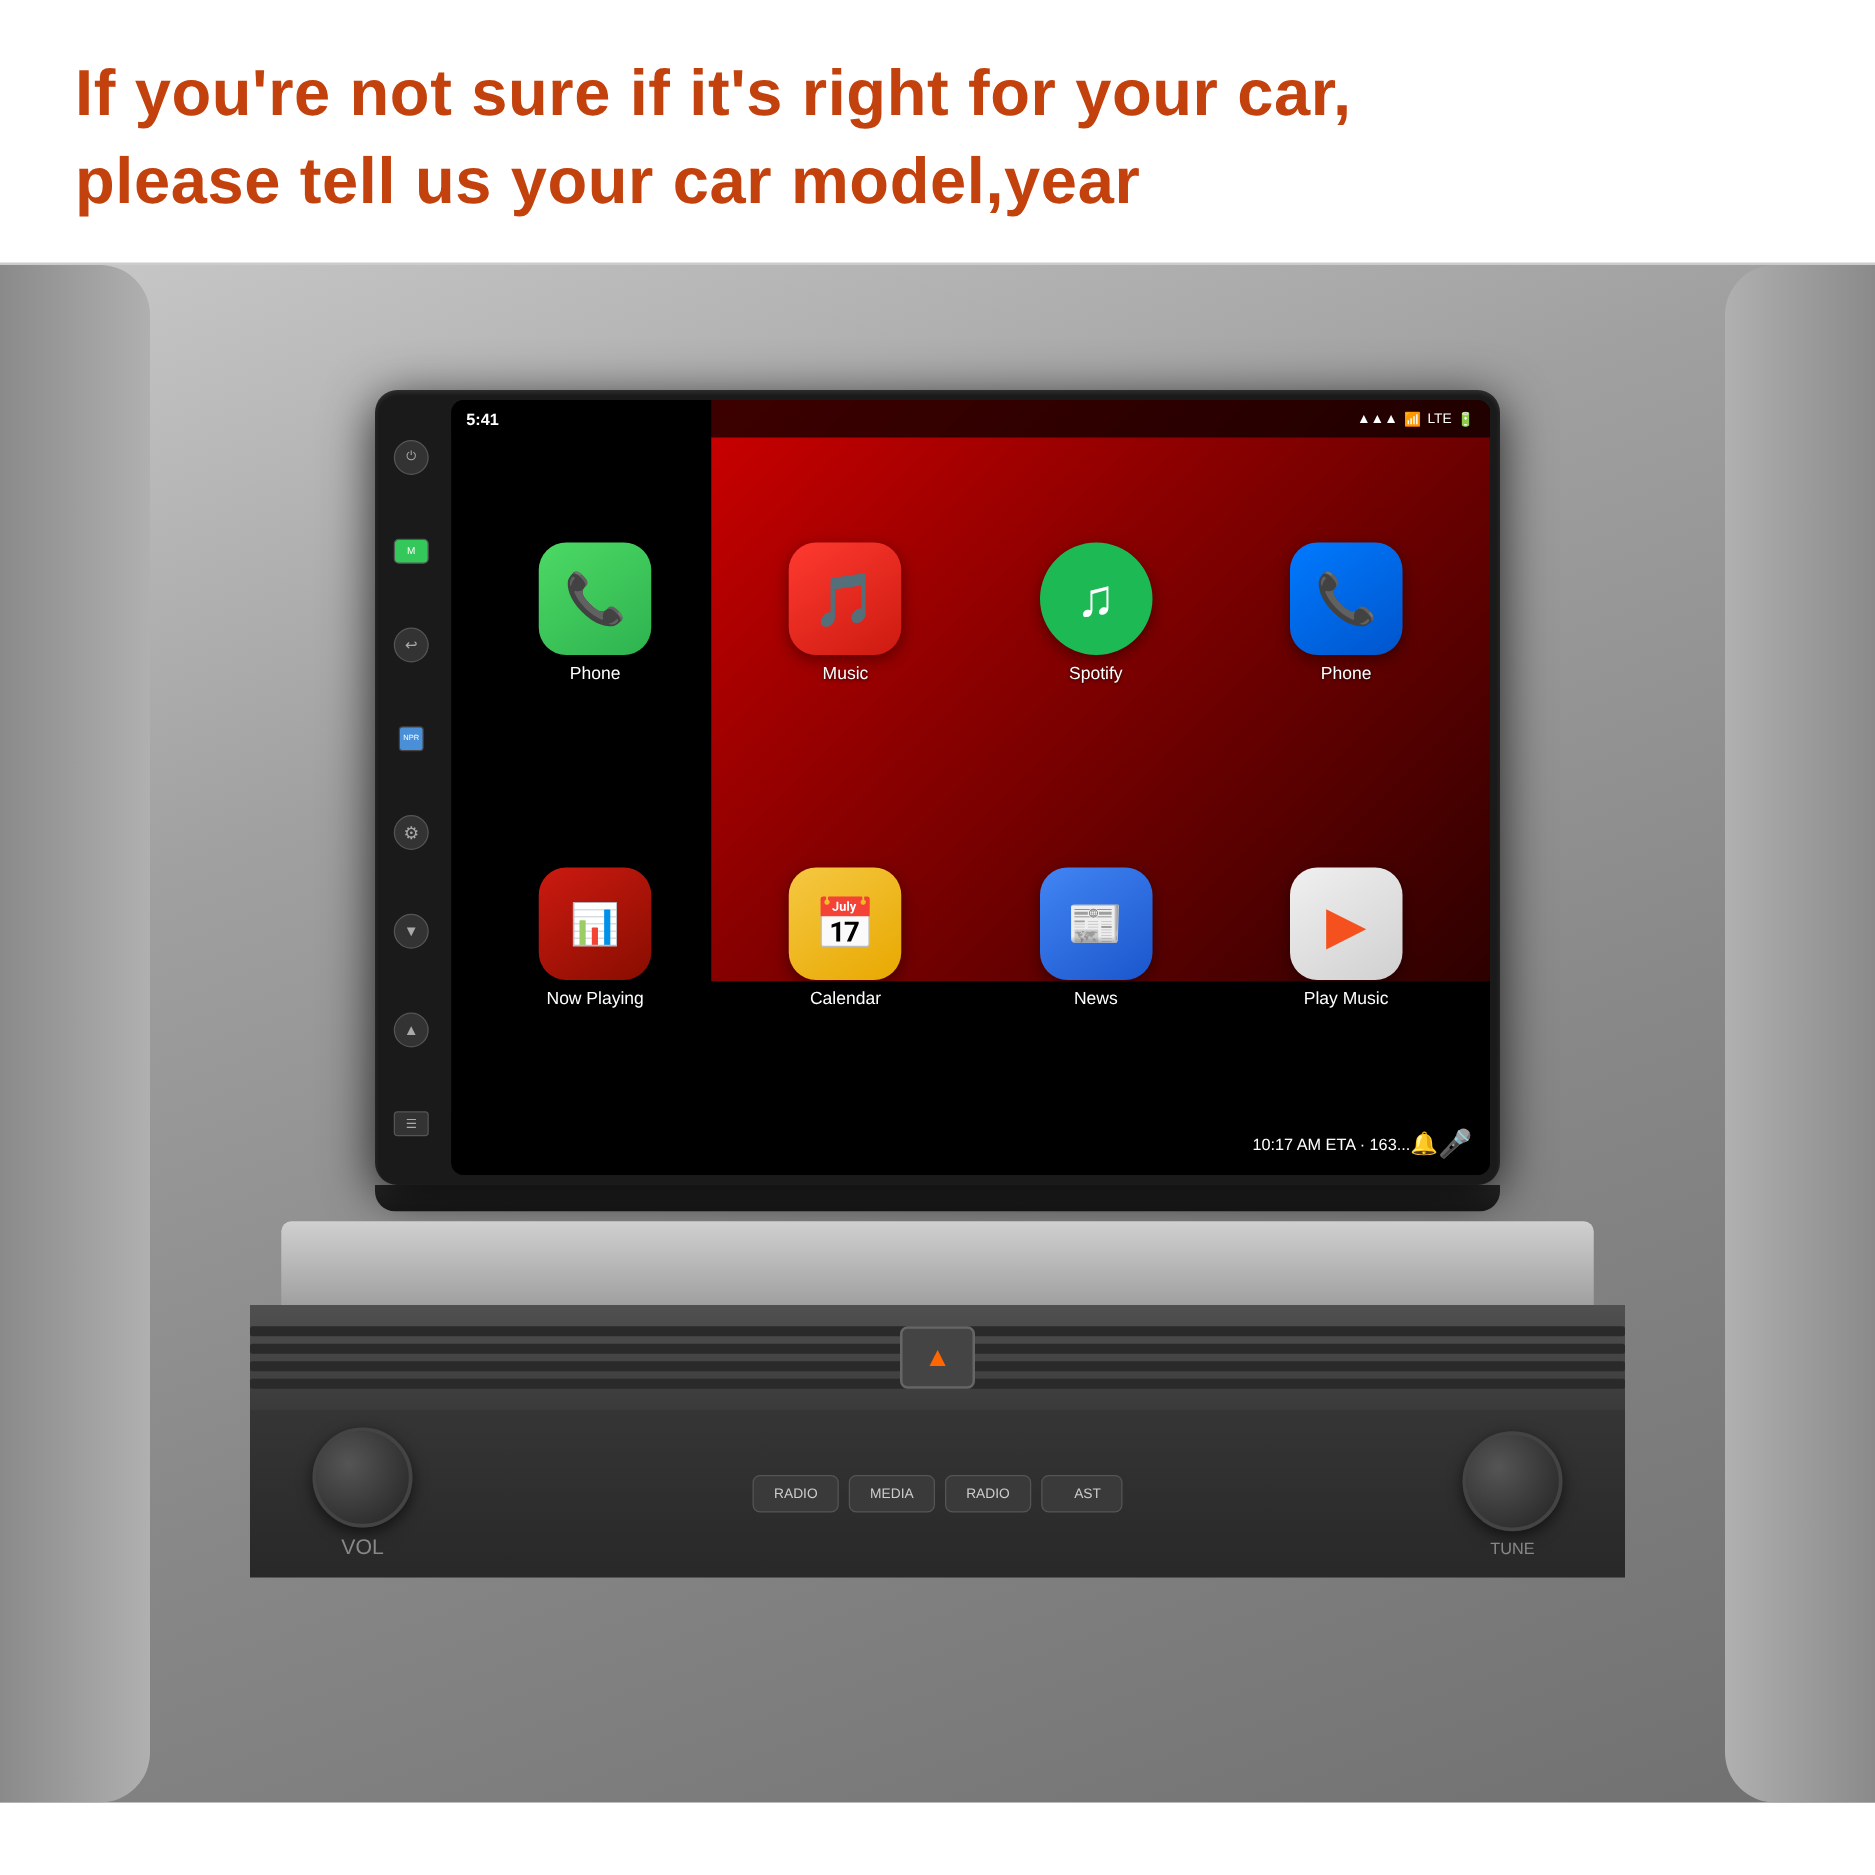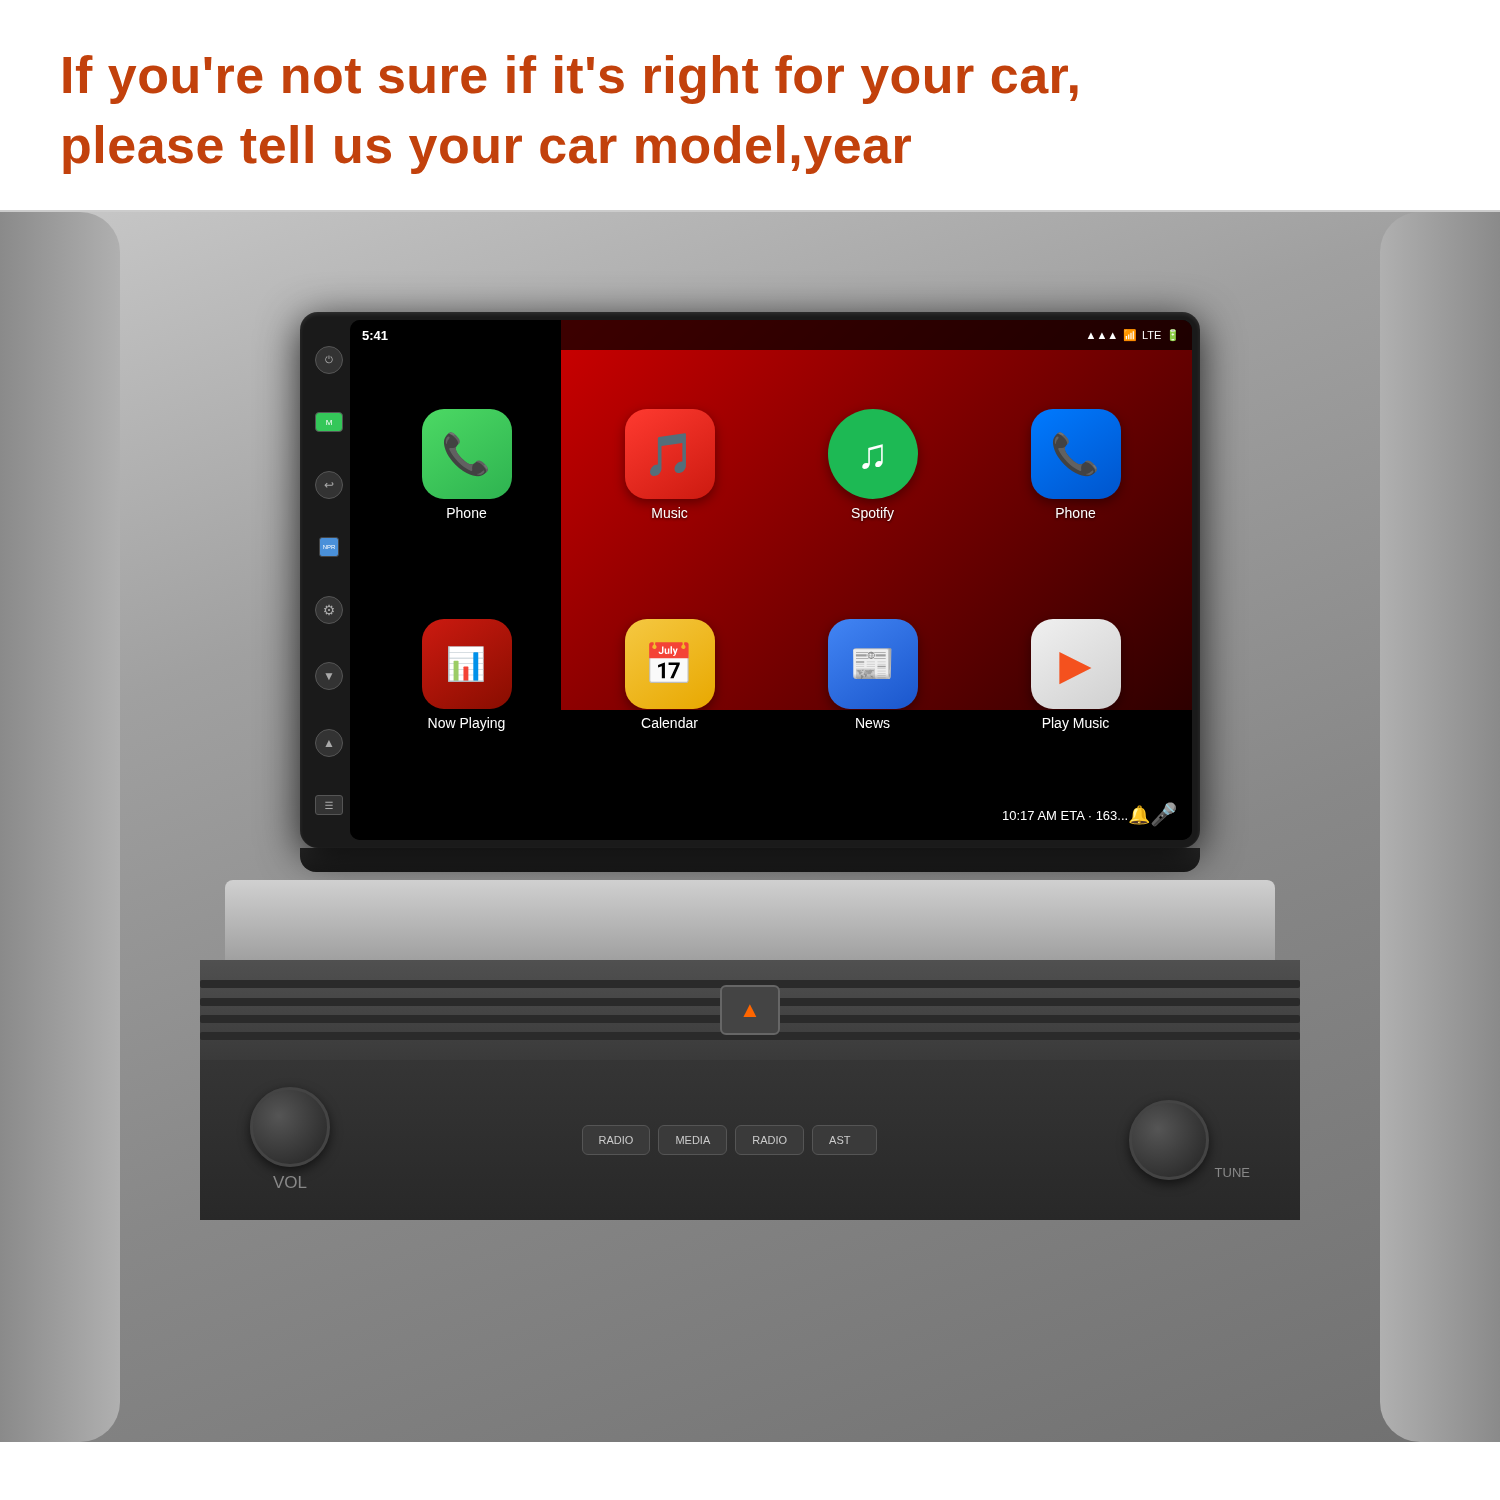--- a/index.html
+++ b/index.html
@@ -96,21 +96,22 @@
       border: 1px solid #444;
     }
 
     
     .screen {
       flex: 1;
       background: #000;
       border-radius: 10px;
       overflow: hidden;
       position: relative;
-      height: 520px;
+      height: 620px;
+      margin-left: 11px;
     }
 
     
     .screen-red-bg {
       position: absolute;
       right: 0;
       top: 0;
       width: 75%;
       height: 75%;
       background: linear-gradient(135deg, #cc0000 0%, #8b0000 40%, #2d0000 100%);
@@ -314,21 +315,21 @@
       gap: 8px;
       justify-content: center;
     }
     .ctrl-btn {
       background: #3a3a3a;
       border: 1px solid #555;
       border-radius: 6px;
       color: #ccc;
       font-size: 11px;
       padding: 8px 16px;
-      text-align: left;
+      text-align: right;
       min-width: 65px;
     }
 
     
     .left-panel {
       position: absolute;
       left: 0;
       top: 0;
       width: 120px;
       height: 100%;
@@ -501,20 +502,20 @@
 
       <div class="button-row-container">
         <div class="button-row">
           <div class="ctrl-btn">RADIO</div>
           <div class="ctrl-btn">MEDIA</div>
           <div class="ctrl-btn">RADIO</div>
           <div class="ctrl-btn">AST</div>
         </div>
       </div>
 
-      <div style="display:flex;flex-direction:row;align-items:flex-end;gap:6px;">
+      <div style="display:flex;flex-direction:column;align-items:center;gap:6px;">
         <div class="knob"></div>
         <span style="color:#888;font-size:13px;">TUNE</span>
       </div>
     </div>
 
   </div>
 </div>
 
 </body></html>

